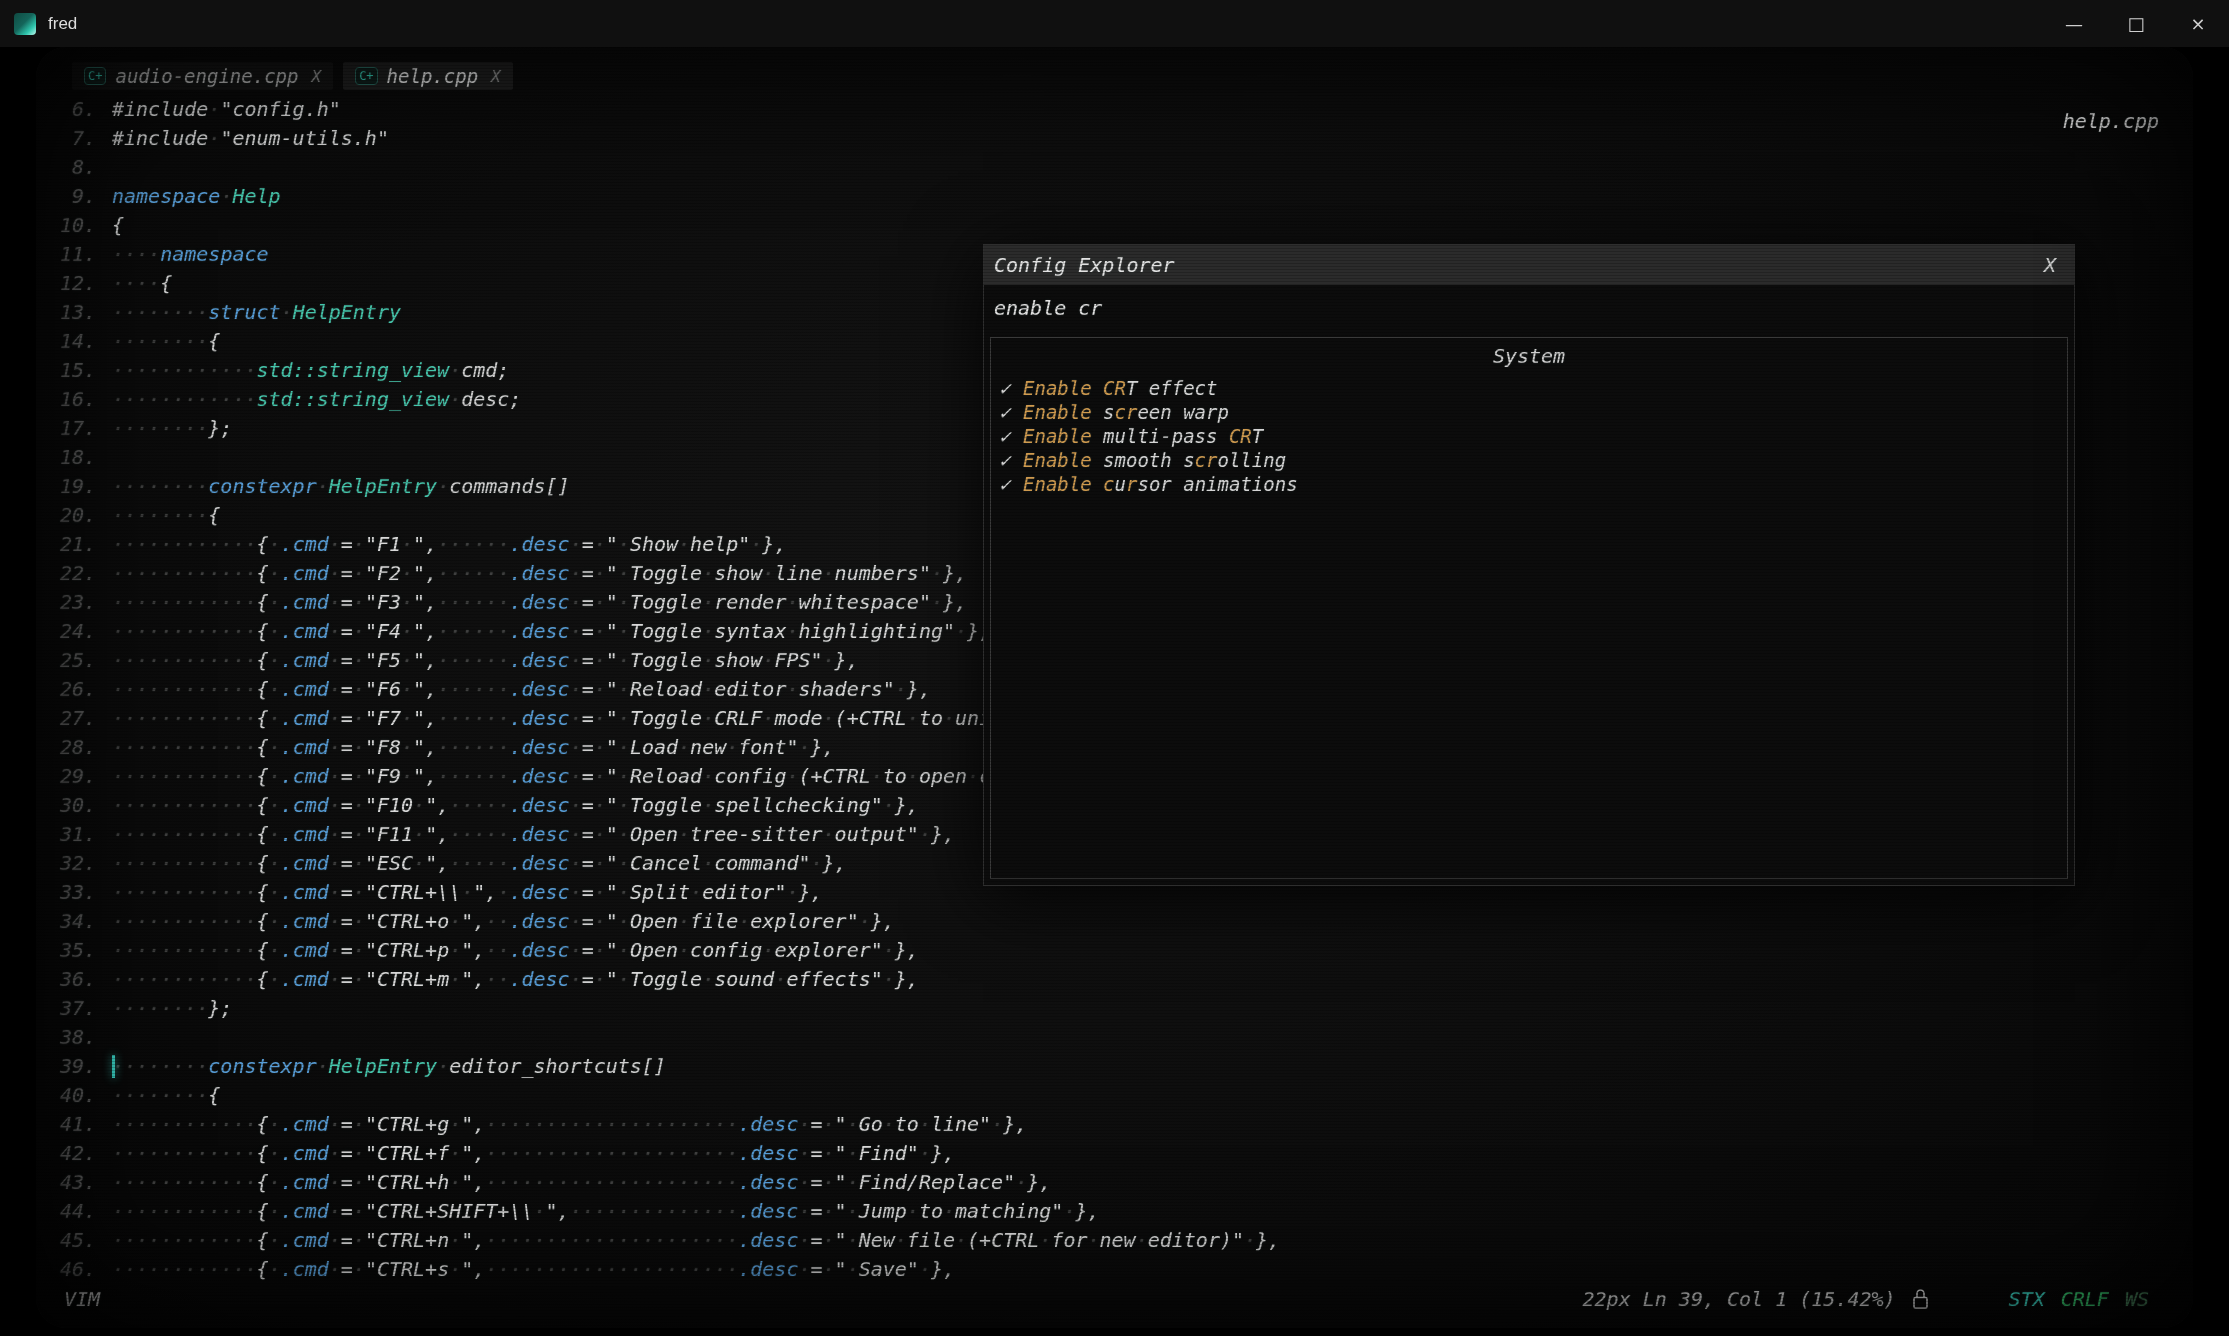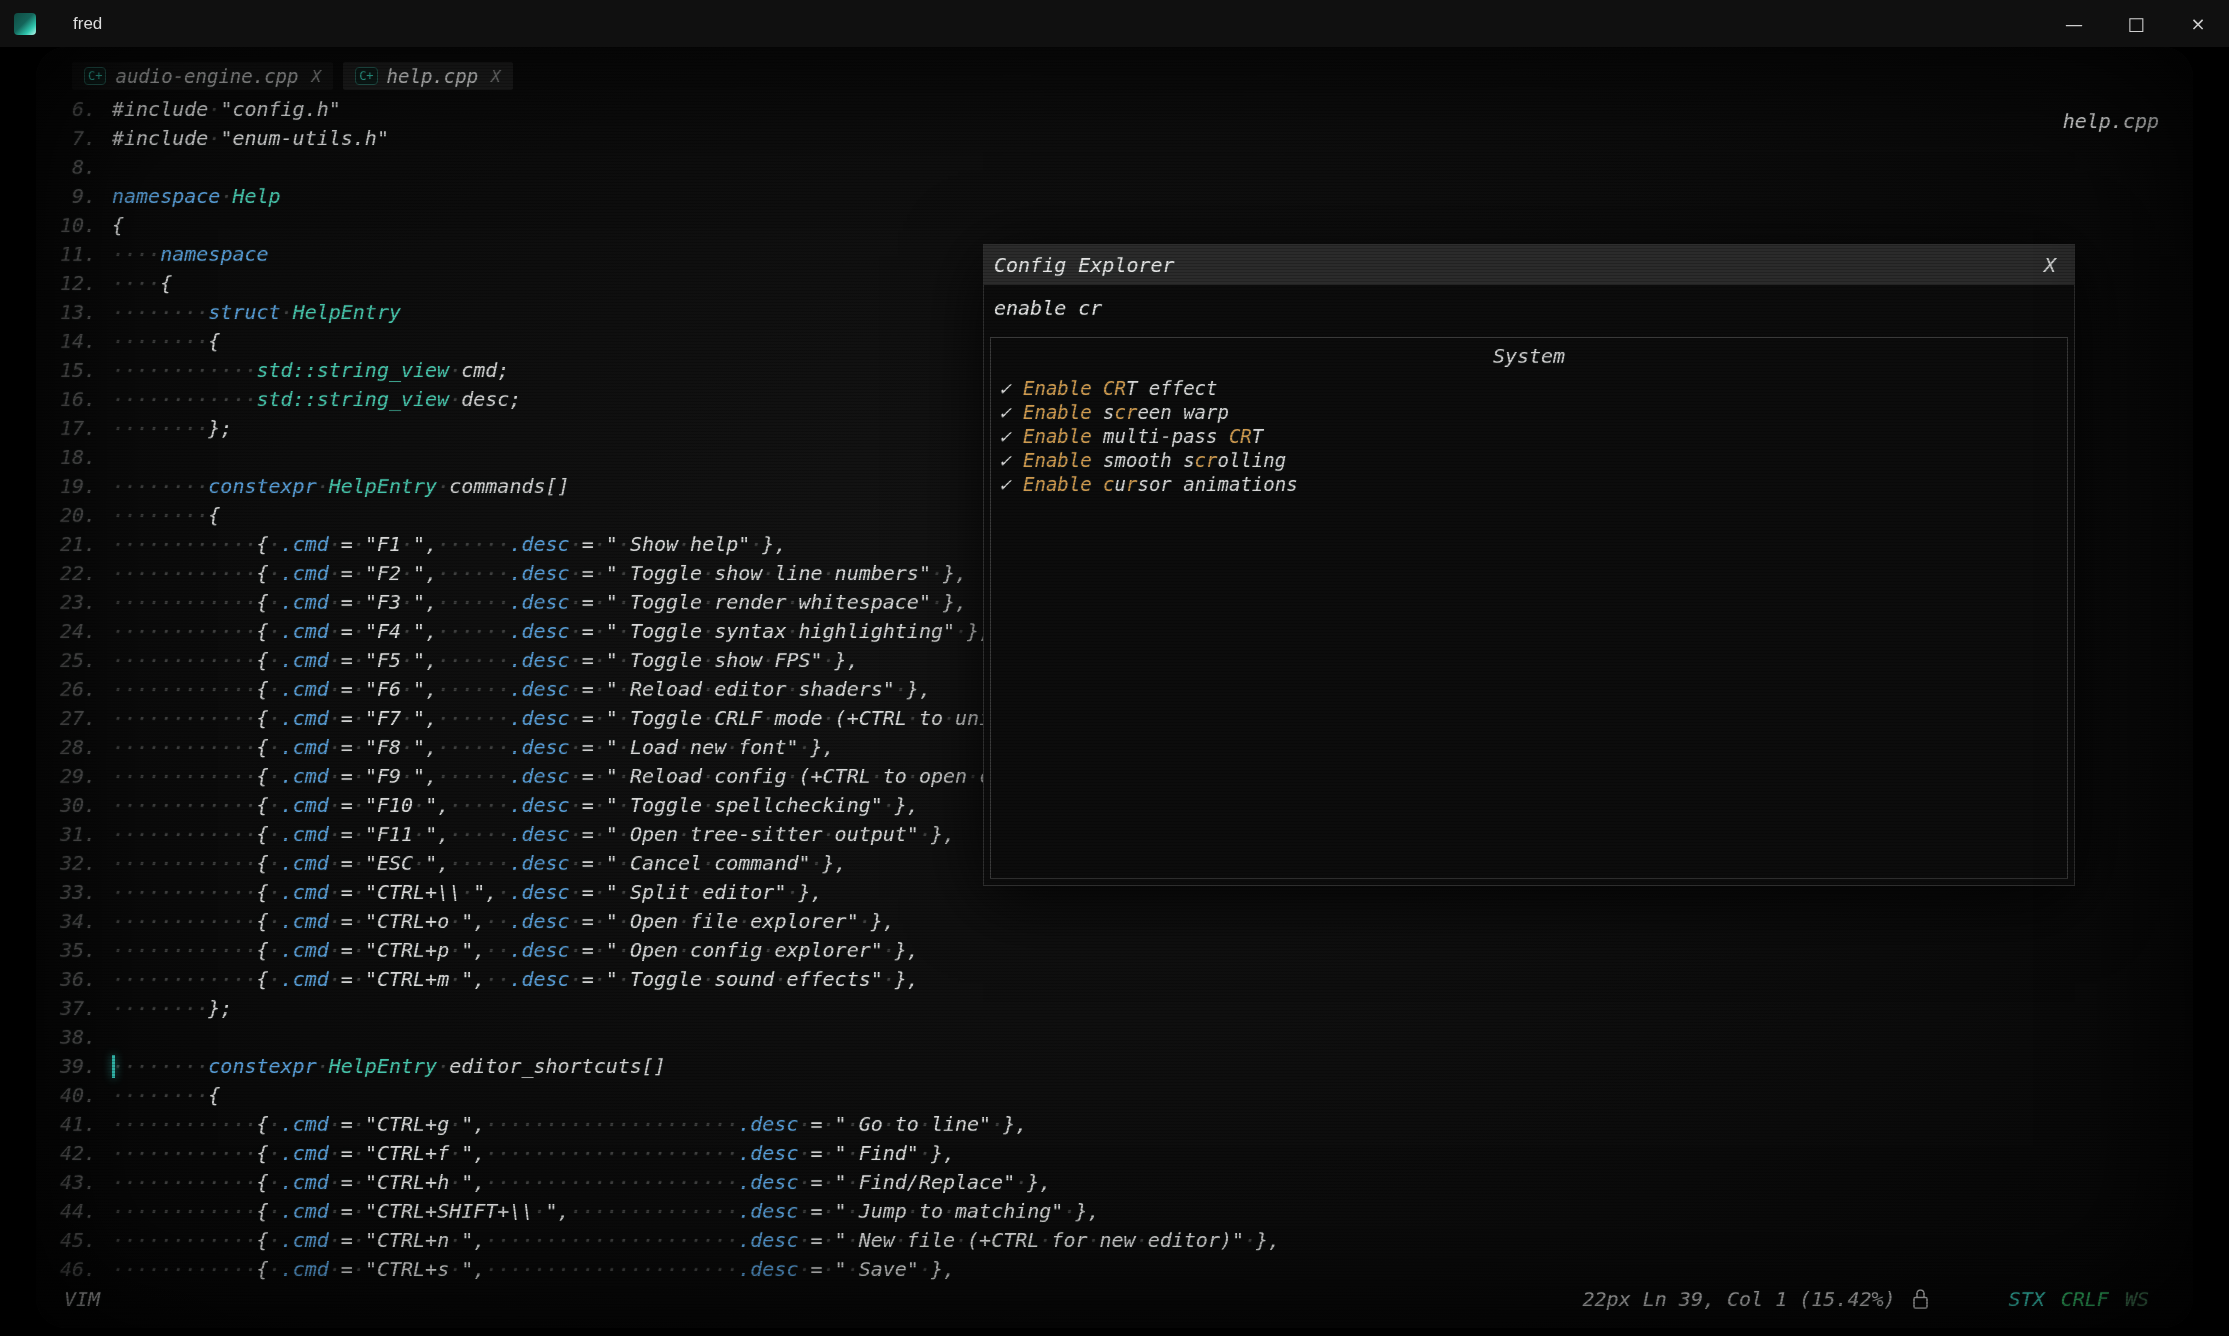--- a/index.html
+++ b/index.html
@@ -4,21 +4,21 @@
 <style>
   html,body{margin:0;padding:0;background:#000;}
   body{width:2229px;height:1336px;overflow:hidden;}
 
   .window{position:relative;width:2229px;height:1336px;background:#000;
     font-family:"DejaVu Sans Mono",monospace;}
 
   
   .titlebar{position:absolute;top:0;left:0;right:0;height:47px;background:#101010;
     display:flex;align-items:center;padding-left:14px;
-    font-family:"Liberation Sans",sans-serif;z-index:20;gap:25px;}
+    font-family:"Liberation Sans",sans-serif;z-index:20;}
   .app-icon{width:22px;height:22px;border-radius:4px;margin-right:12px;
     background:linear-gradient(135deg,#0f4a42 0%,#14655a 45%,#2fc7ae 75%,#bff6ec 100%);}
   .win-title{color:#dddddd;font-size:17px;}
   .win-controls{margin-left:auto;display:flex;height:100%;}
   .win-btn{width:62px;height:47px;background:none;border:none;color:#cfcfcf;
     font-size:18px;font-family:"DejaVu Sans",sans-serif;cursor:pointer;padding:0;}
 
   
   .screen{position:absolute;left:36px;right:36px;top:47px;bottom:8px;border-radius:30px;
     overflow:hidden;font-style:italic;

